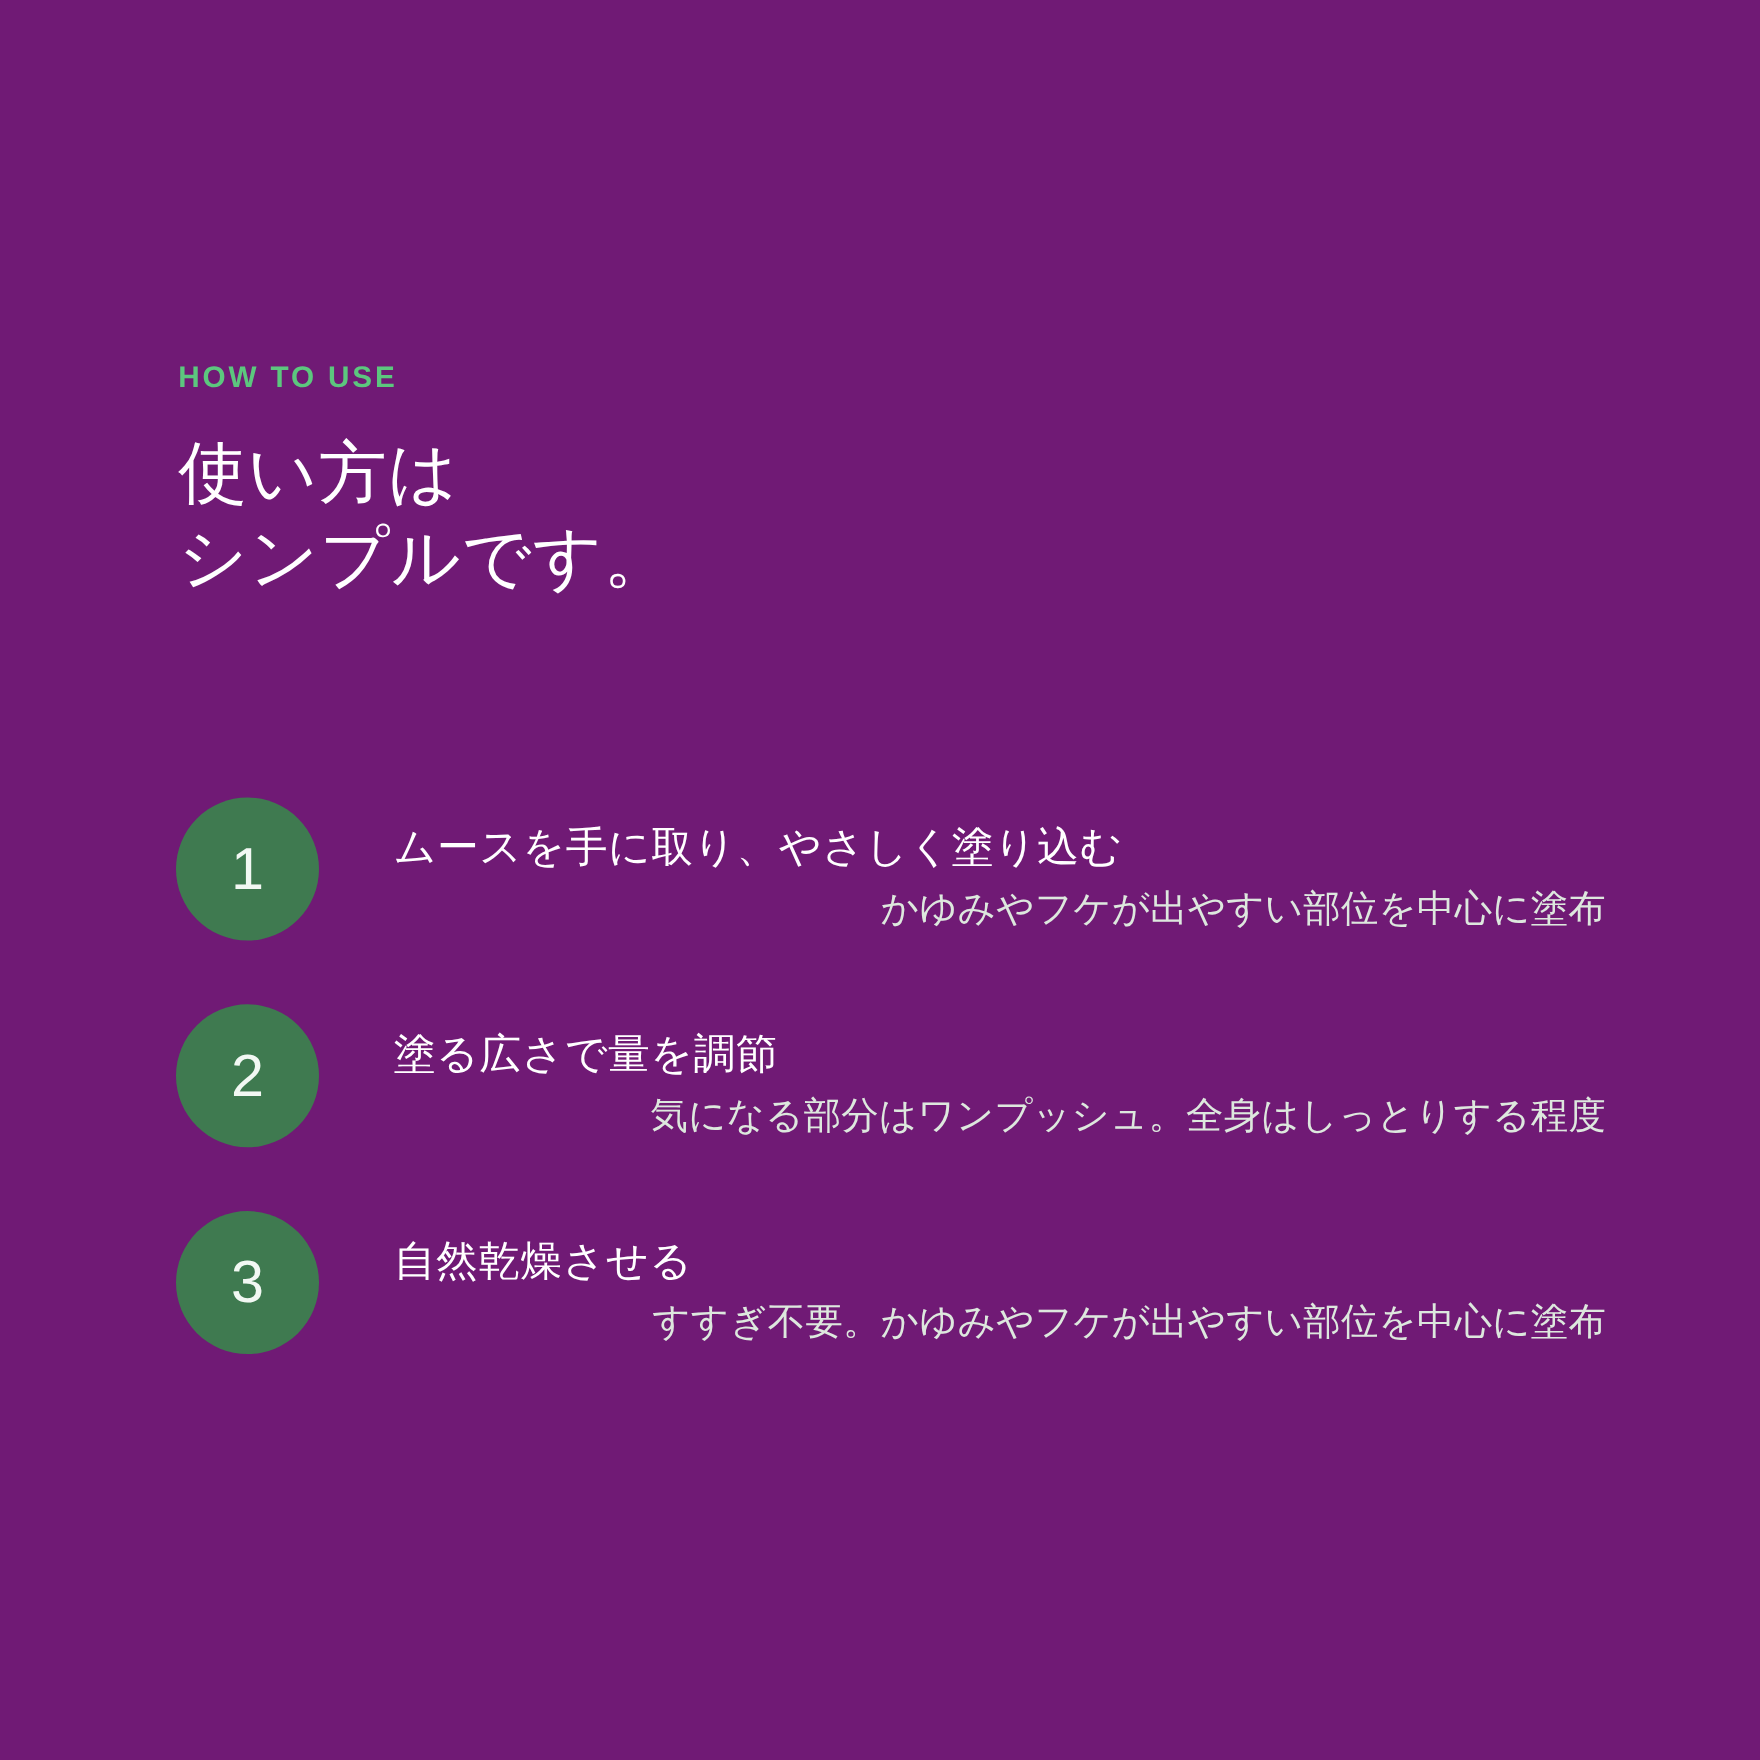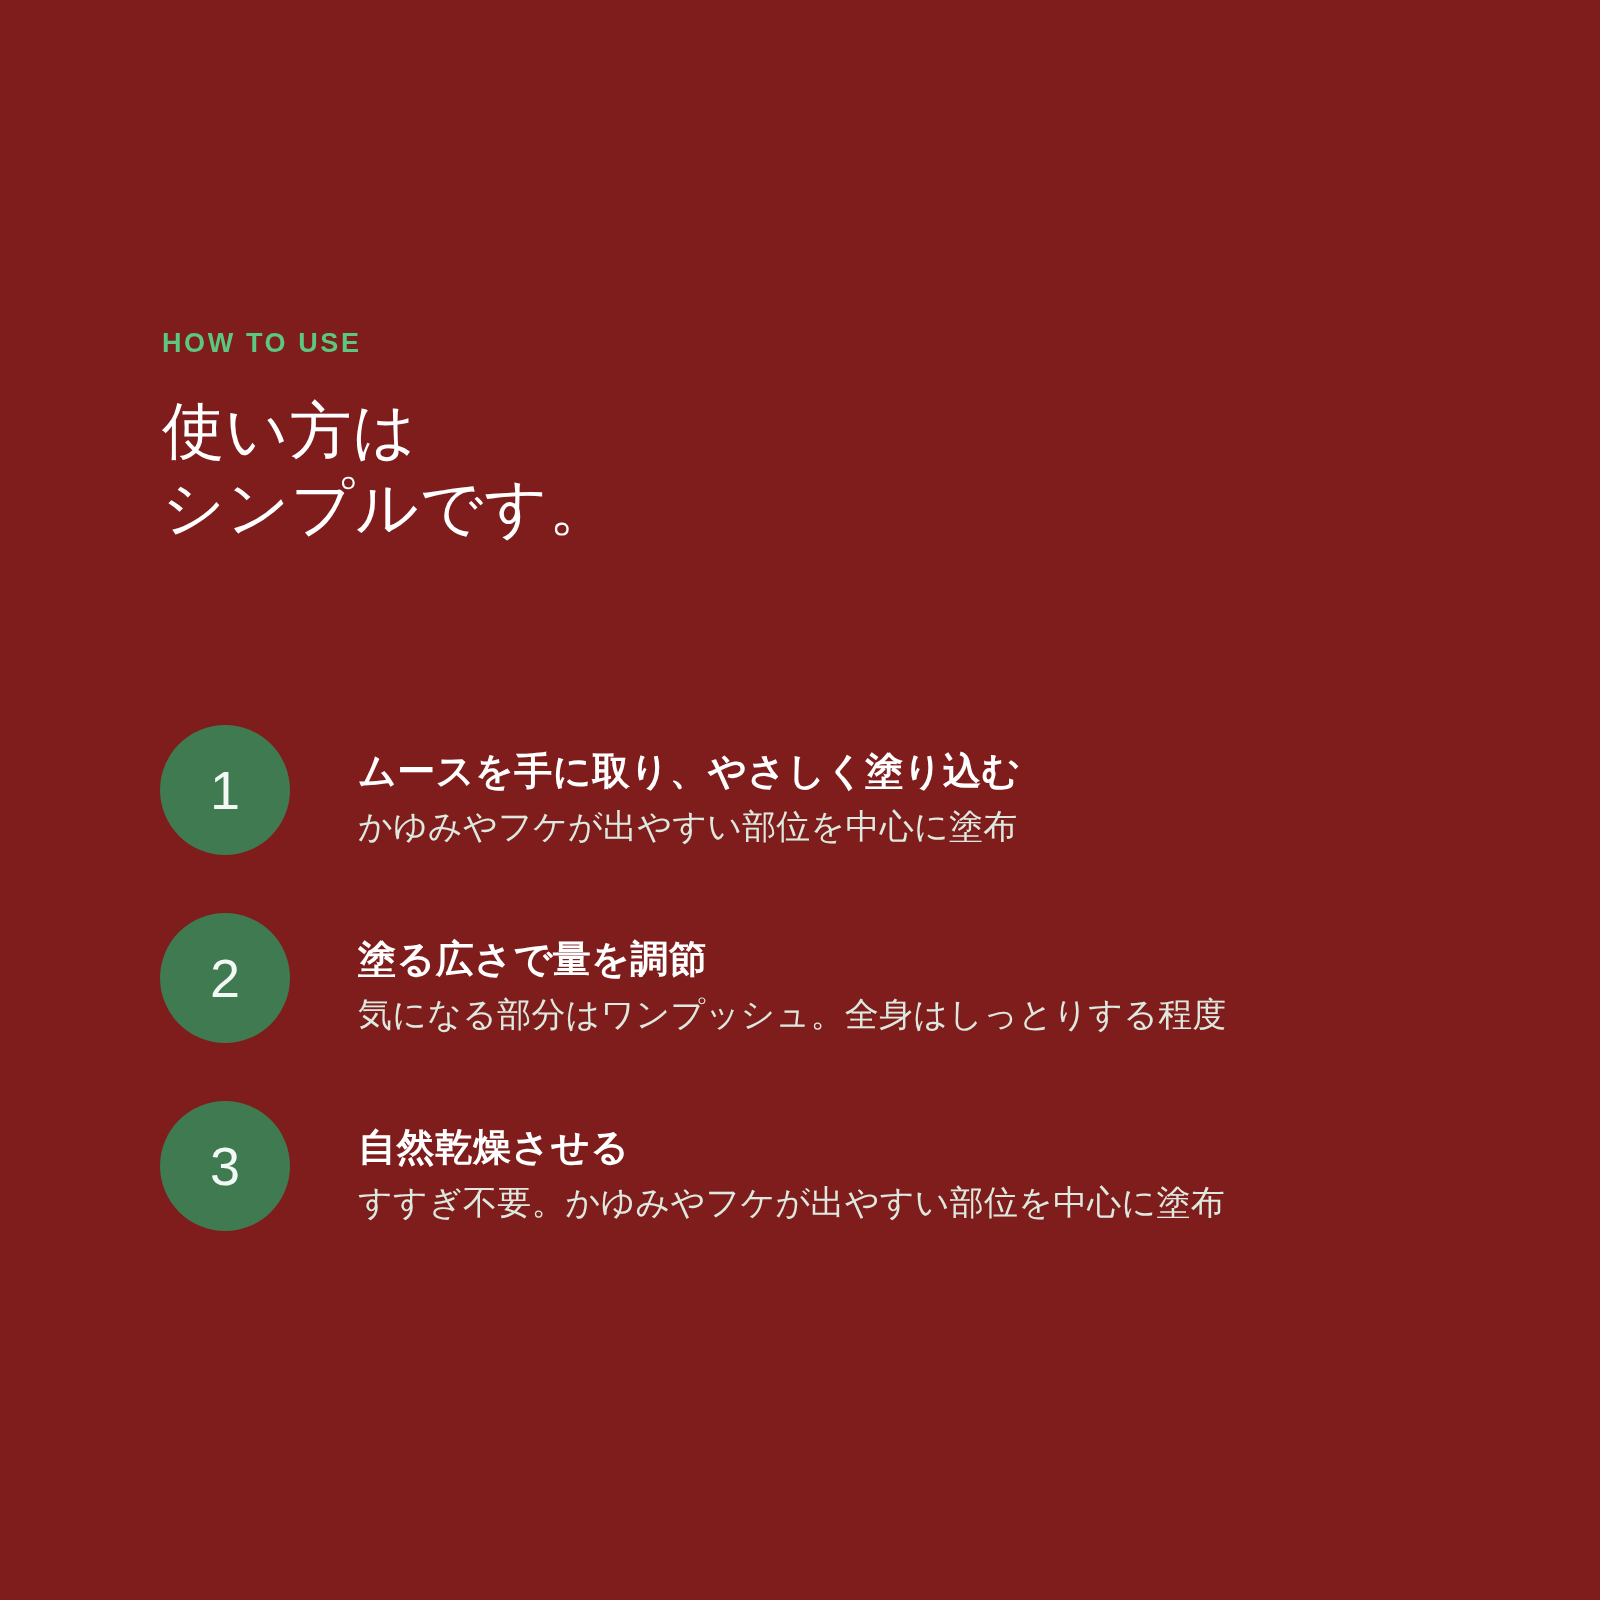--- a/index.html
+++ b/index.html
@@ -13,21 +13,21 @@
     overflow: hidden;
     background: #1d5c2d;
     font-family: "Liberation Sans", "DejaVu Sans", sans-serif;
     -webkit-font-smoothing: antialiased;
   }
 
   .slide {
     position: relative;
     width: 1600px;
     height: 1600px;
-    background: #7f1d1d;
+    background: #701a75;
     box-sizing: border-box;
   }
 
   
   .header {
     position: absolute;
     left: 162px;
     top: 330px;
     width: 1280px;
   }
@@ -94,37 +94,38 @@
   .step-body {
     flex: 1 1 auto;
     padding-left: 68px;
     padding-top: 22px;
     box-sizing: border-box;
   }
 
   .step-title {
     font-family: "Liberation Sans", "DejaVu Sans", sans-serif;
     font-size: 38px;
-    font-weight: 700;
+    font-weight: 400;
     color: #ffffff;
     line-height: 1.3;
     letter-spacing: 0.4px;
     margin: 0 0 8px 0;
     white-space: nowrap;
   }
 
   .step-desc {
     font-family: "Liberation Sans", "DejaVu Sans", sans-serif;
     font-size: 34px;
     font-weight: 400;
     color: #dde8de;
     line-height: 1.35;
     letter-spacing: 0.2px;
     margin: 0;
     white-space: nowrap;
+    text-align: right;
   }
 </style>
 </head>
 <body>
 
 <div class="slide">
 
   <div class="header">
     <p class="eyebrow">HOW TO USE</p>
     <h1 class="headline">

